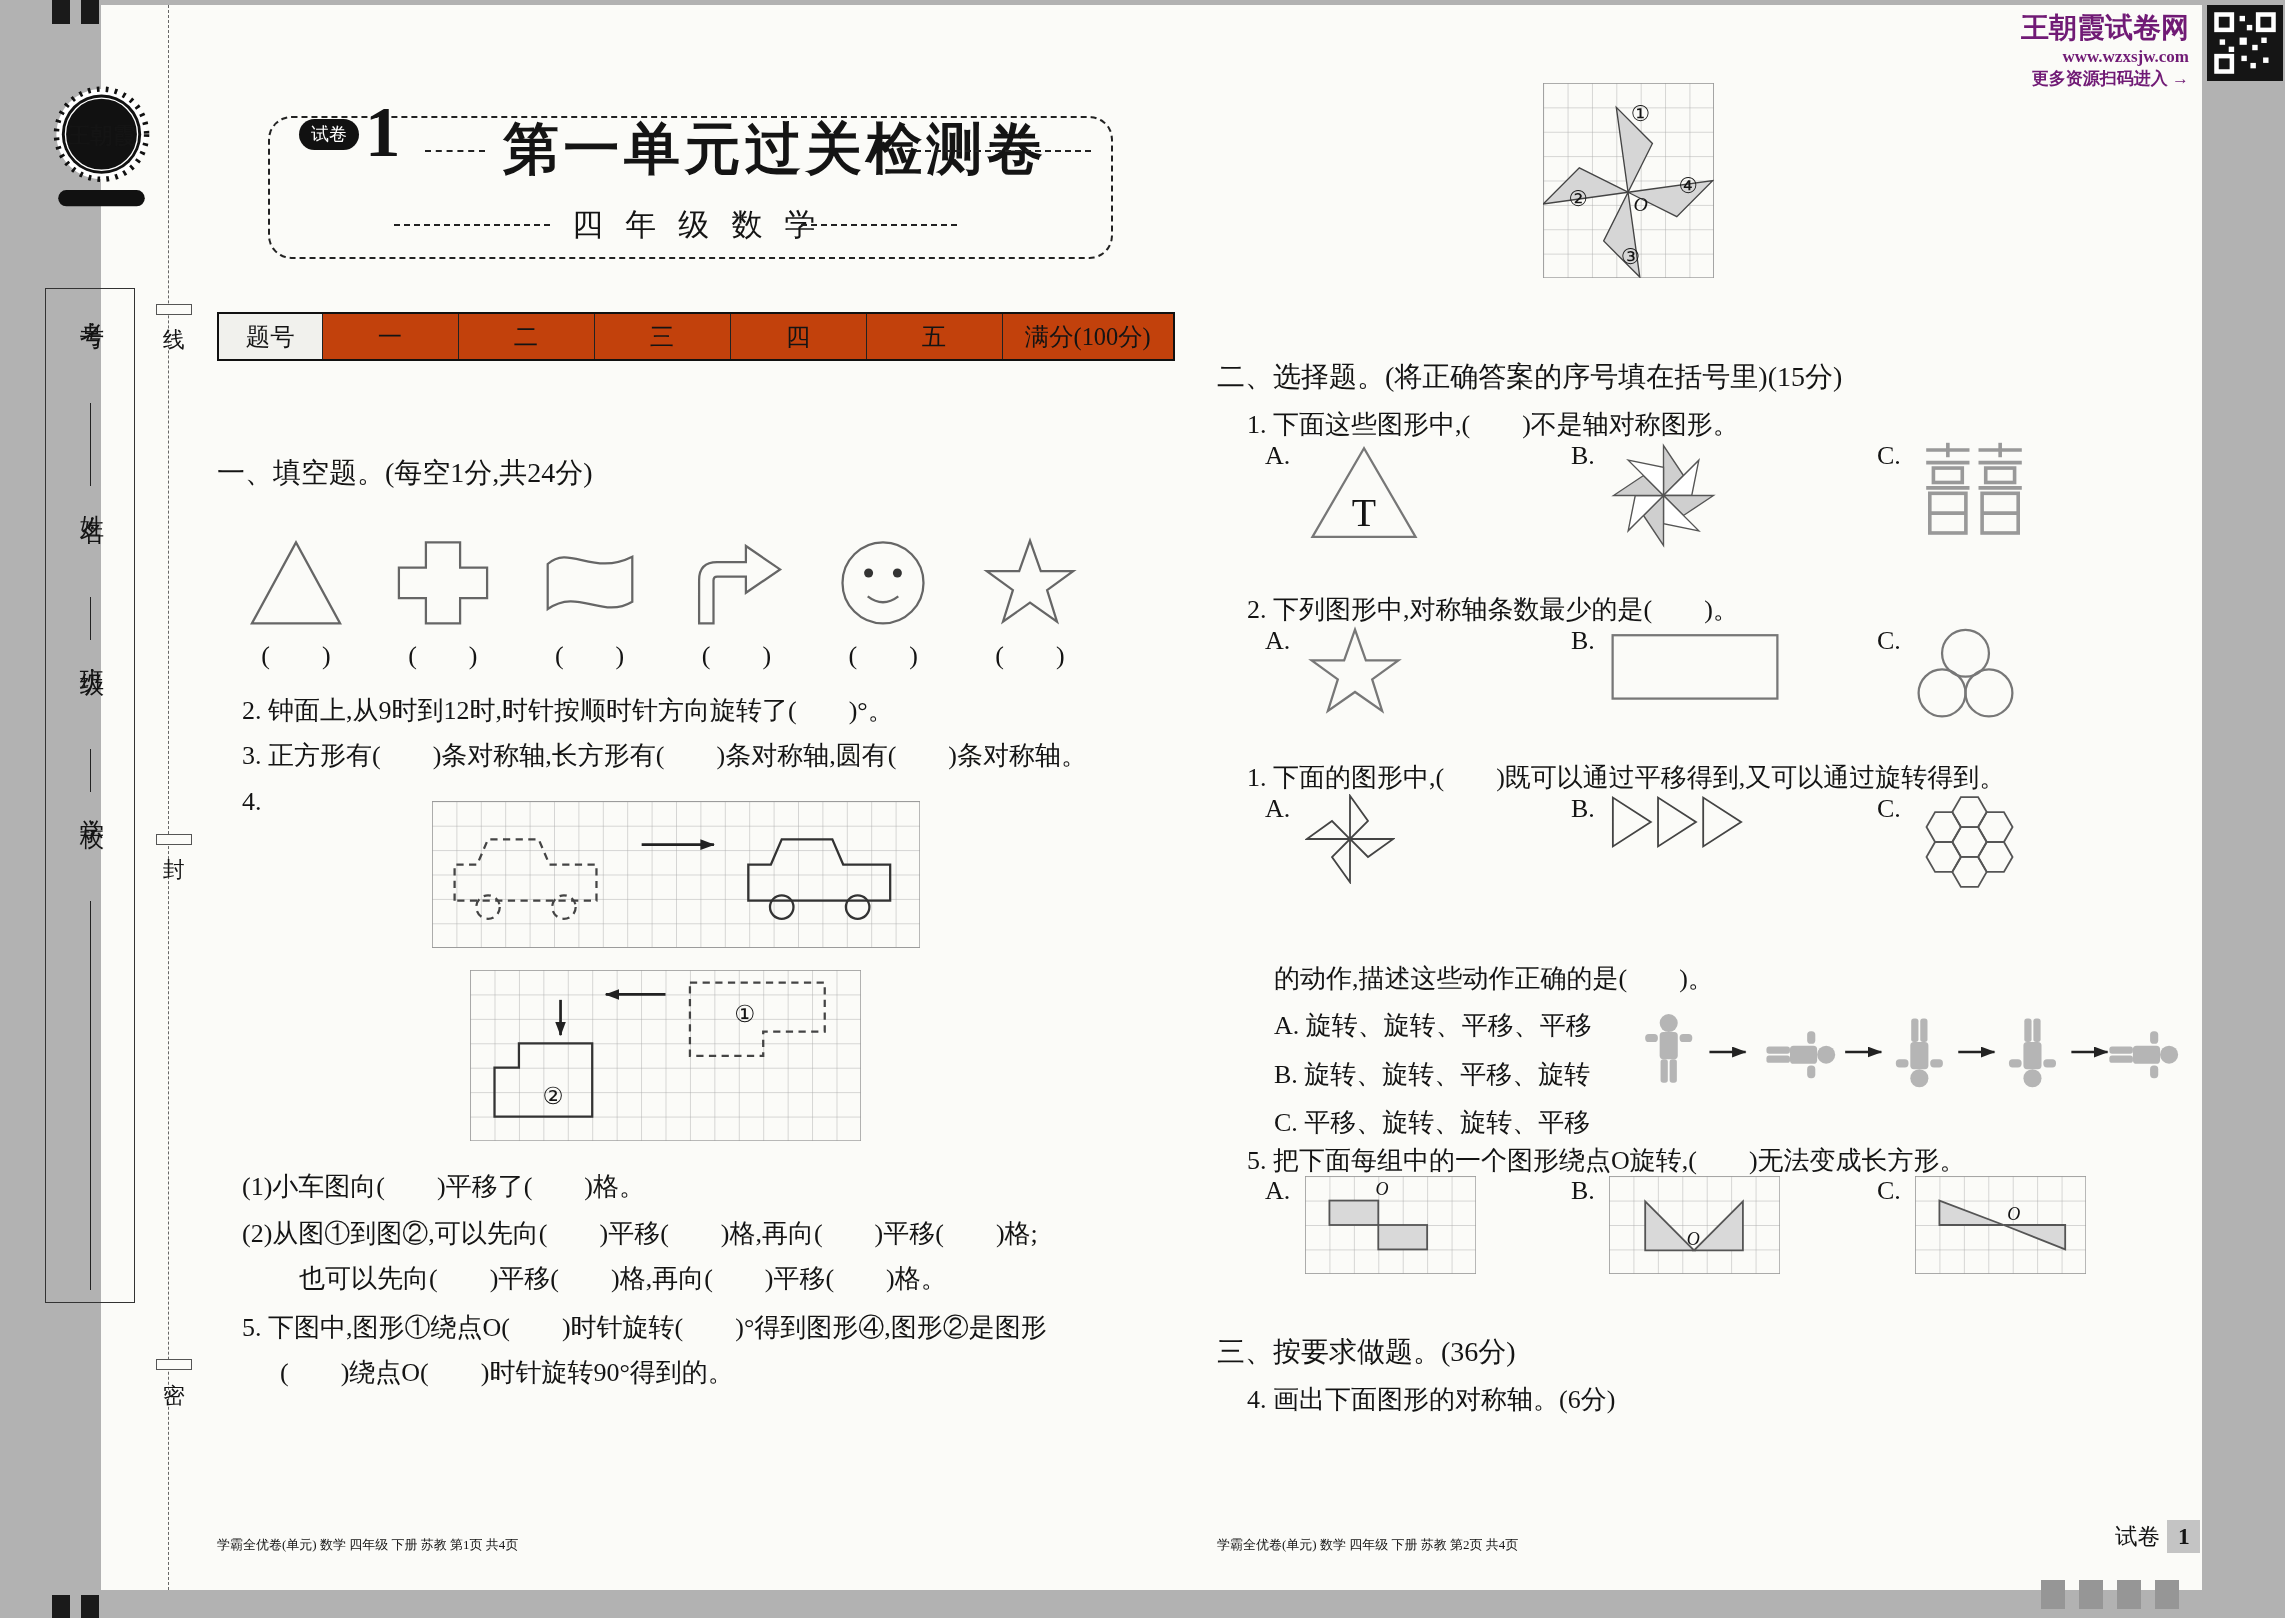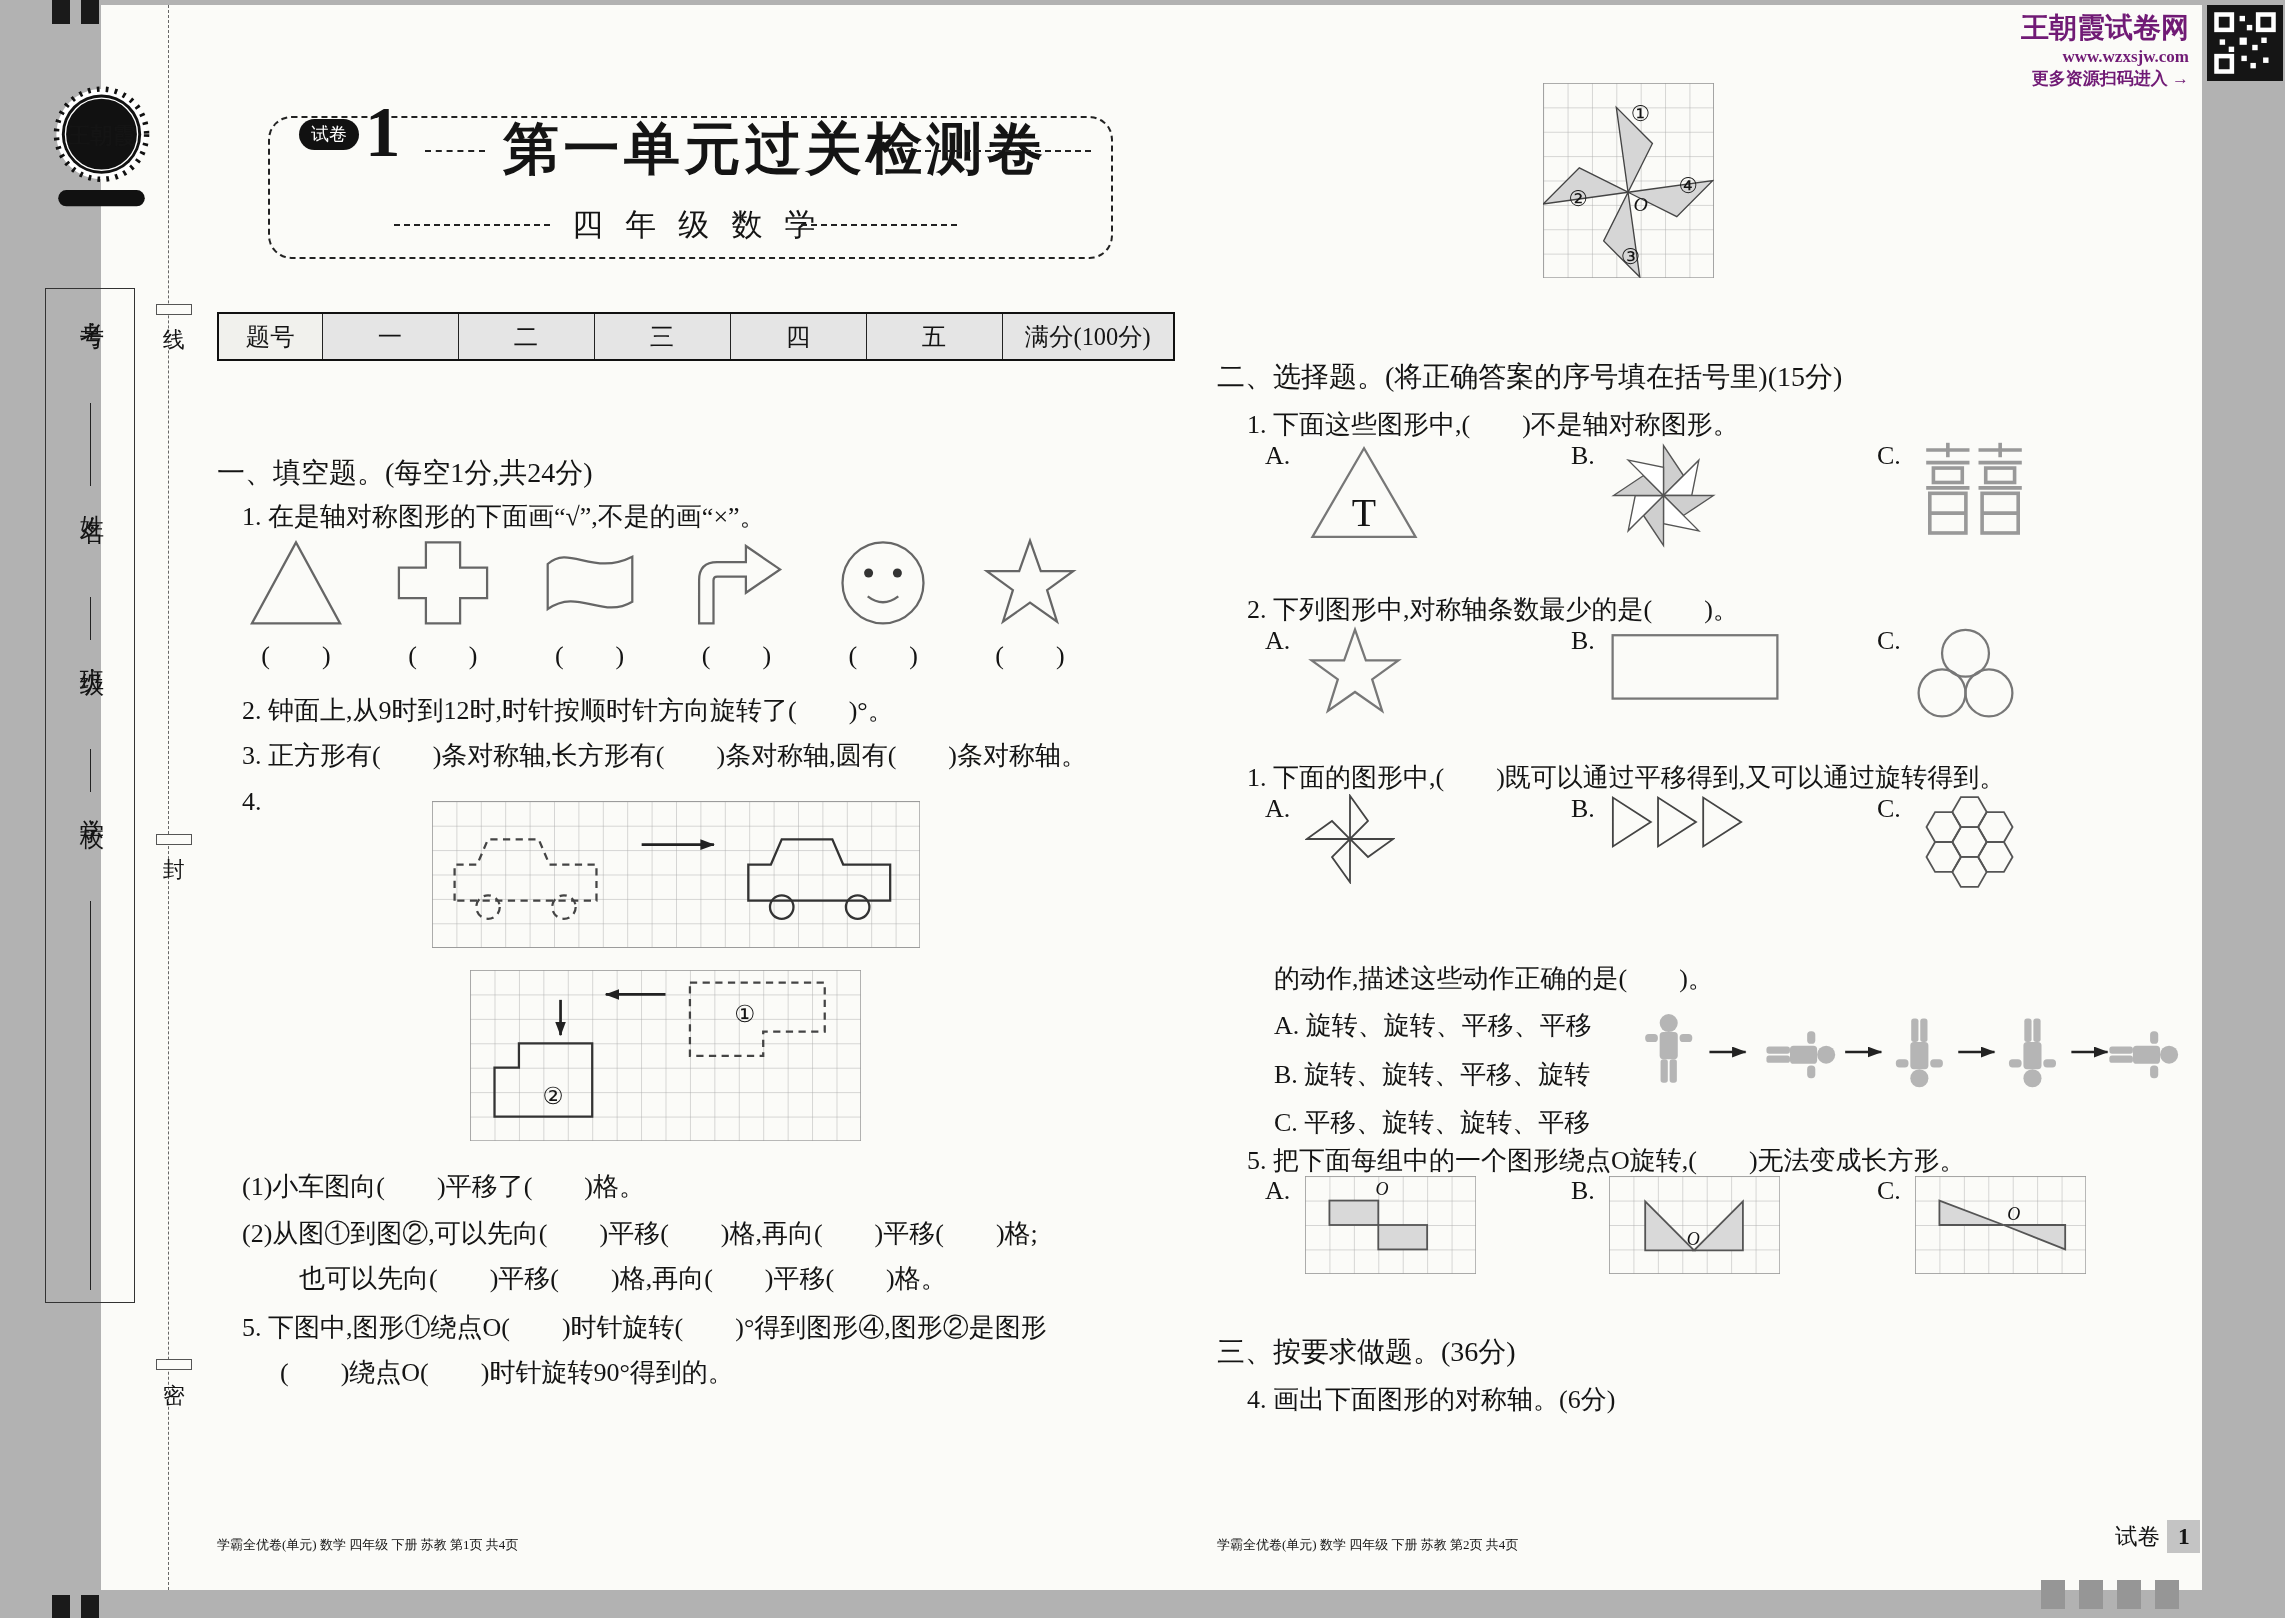--- a/index.html
+++ b/index.html
@@ -4,21 +4,21 @@
 <style>
   * { margin:0; padding:0; box-sizing:border-box; }
   html,body { background:#b2b2b2; }
   body { font-family:"Liberation Serif","DejaVu Serif",serif; color:#141414; }
   #root { position:relative; width:2286px; height:1618px; background:#b2b2b2; overflow:hidden; }
   .abs { position:absolute; }
   .sheet { left:101px; top:5.4px; width:2101px; height:1585px; background:#fbfbf8; }
   .t { font-size:26px; white-space:nowrap; }
   .sec { font-size:28px; font-weight:normal; white-space:nowrap; }
   .dash { border-top:2.7px dashed #222; height:0; }
-  .score-table { border-collapse:collapse; table-layout:fixed; border:2.7px solid #111; background:#e5e5e5;padding-left:21px; }
+  .score-table { border-collapse:collapse; table-layout:fixed; border:2.7px solid #111; background:#c2410c;padding-left:21px; }
   .score-table td { border:1.8px solid #222; height:47px; text-align:center; font-size:24.4px; }
   .score-table td.hd { background:#f1f1ed; }
   .shape-row { display:flex; justify-content:space-between; }
   .shape-cell { display:flex; flex-direction:column; align-items:center; gap:11px; }
   .paren { font-size:26px; }
   .opt-row { display:flex; }
   .opt { flex:0 0 306px; display:flex; gap:14.5px; align-items:flex-start; }
   .opt:last-child { flex:1; }
   .ol { font-size:26px; }
   .vfield { writing-mode:vertical-lr; text-orientation:upright; font-size:24.4px; letter-spacing:5.4px; white-space:nowrap; }
@@ -135,21 +135,20 @@
       <td style="width:136px">二</td>
       <td style="width:136px">三</td>
       <td style="width:136px">四</td>
       <td style="width:136px">五</td>
       <td style="width:172px">满分(100分)</td>
     </tr>
   </tbody>
     </table>
 
   <div class="abs sec" style="left:217px;top:454px">一、填空题。(每空1分,共24分)</div>
-  <div class="abs t" style="left:242px;top:499px">1. 在是轴对称图形的下面画“√”,不是的画“×”。</div>
 
   <div class="abs shape-row" style="left:246px;top:537px;width:834px">
     <div class="shape-cell">
       <svg width="100" height="90" viewBox="0 0 110 100">
         <polygon points="55,6 6,96 104,96" fill="none" stroke="#666" stroke-width="2.5"></polygon>
       </svg>
       <div class="paren">(　　)</div>
     </div>
     <div class="shape-cell">
       <svg width="100" height="90" viewBox="0 0 110 100">

